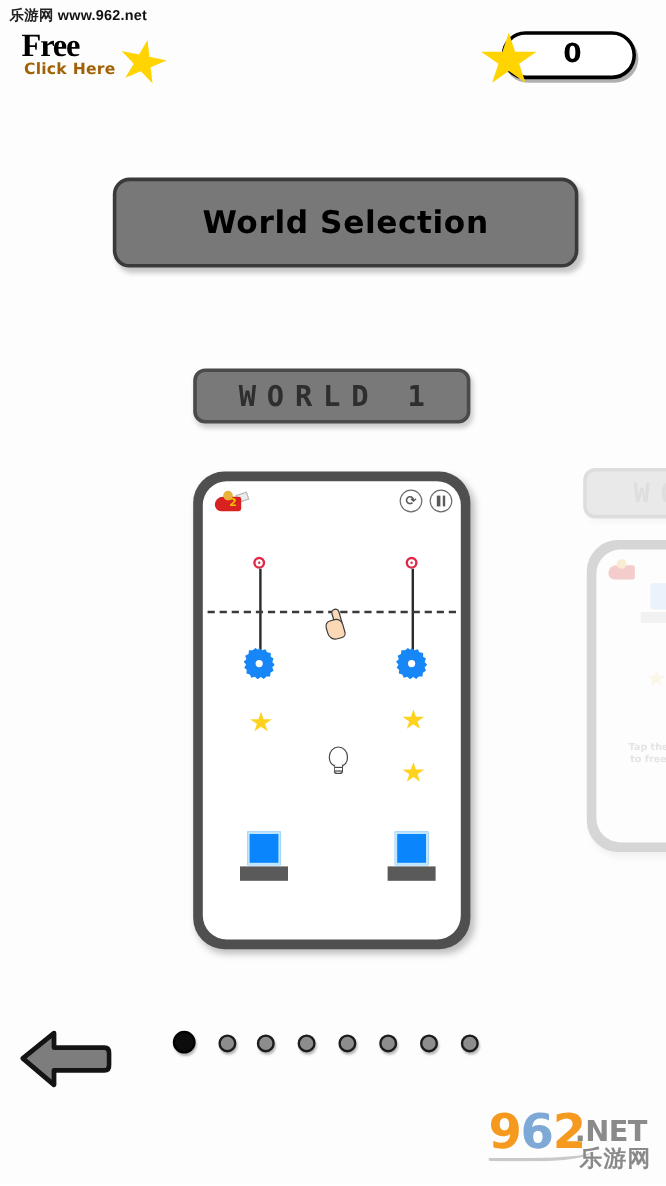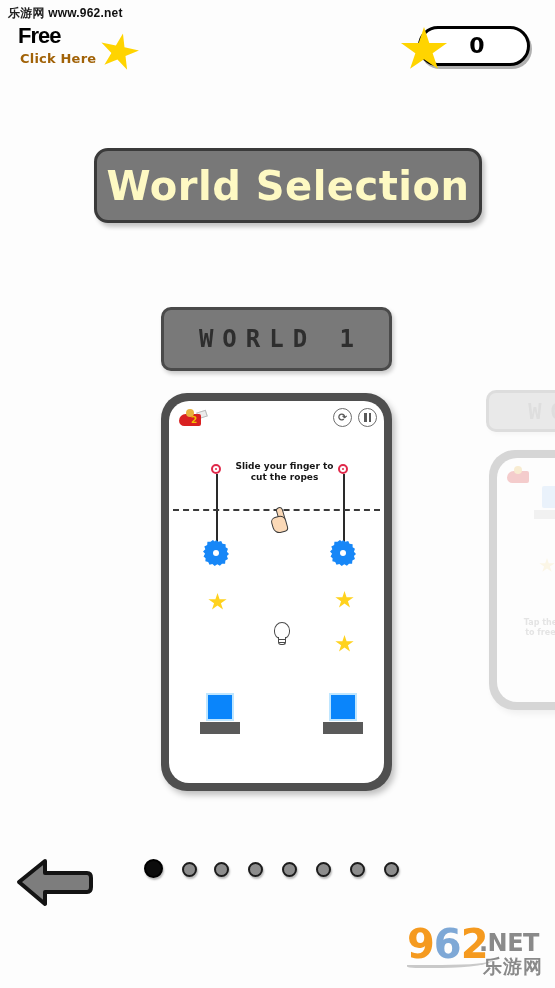--- a/index.html
+++ b/index.html
@@ -25,23 +25,23 @@
   }
   .wm-top .cn { color: #222; }
 
   
   .free-badge {
     position: absolute; left: 18px; top: 25px;
     width: 115px; height: 48px;
   }
   .free-badge .fb-free {
     position: absolute; left: 0; top: 0;
-    font-size: 22px; font-weight: 900;
+    font-size: 27px; font-weight: 900;
     color: #000; letter-spacing: -1px;
-    font-family: Liberation Sans, sans-serif;
+    font-family: Liberation Serif, serif;
     line-height: 1;
   }
   .free-badge .fb-click {
     position: absolute; left: 2px; top: 27px;
     font-size: 13px; font-weight: 900;
     color: #a16207; letter-spacing: .2px;
     font-family: "DejaVu Sans", sans-serif;
     line-height: 1;
   }
   .star-shape {
@@ -88,30 +88,30 @@
     position: absolute; left: 94px; top: 148px;
     width: 388px; height: 75px;
     background: #787878;
     border: 3px solid #3a3a3a;
     border-radius: 14px;
     box-shadow: 3px 4px 4px rgba(0,0,0,.22);
   }
   .title-plate .tp-text {
     width: 100%; height: 100%;
     display: flex; align-items: center; justify-content: center;
-    font-size: 40px; font-weight: 700;
-    color: #fef9c3;
+    font-size: 26px; font-weight: 700;
+    color: #000000;
     letter-spacing: .5px;
     font-family: "DejaVu Sans", sans-serif;
   }
 
   
   .world-plate {
     position: absolute; left: 161px; top: 307px;
-    width: 231px; height: 64px;
+    width: 231px; height: 46px;
     background: #797979;
     border: 3px solid #4a4a4a;
     border-radius: 10px;
     box-shadow: 2px 3px 4px rgba(0,0,0,.20);
   }
   .world-plate .wp-text {
     width: 100%; height: 100%;
     display: flex; align-items: center; justify-content: center;
     font-size: 24px; font-weight: 700;
     color: #2e2e2e;
@@ -453,22 +453,20 @@
         <div class="hud-btn">
           <span class="glyph">
             <span class="pause-bars">
                 <i></i>
                 <i></i>
               </span>
           </span>
         </div>
       </div>
 
-      <div class="hint-text" style="left:48px; top:60px; width:135px;">Slide your finger to
-cut the ropes</div>
 
       <div class="anchor" style="left:42px; top:63px;"></div>
       <div class="rope" style="left:46.5px; top:73px; height:70px;"></div>
       <div class="gear" style="left:34px; top:139px;"></div>
 
       <div class="anchor" style="left:169px; top:63px;"></div>
       <div class="rope" style="left:173.5px; top:73px; height:70px;"></div>
       <div class="gear" style="left:161px; top:139px;"></div>
 
       <div class="cut-line" style="left:4px; top:108px; width:207px;"></div>

